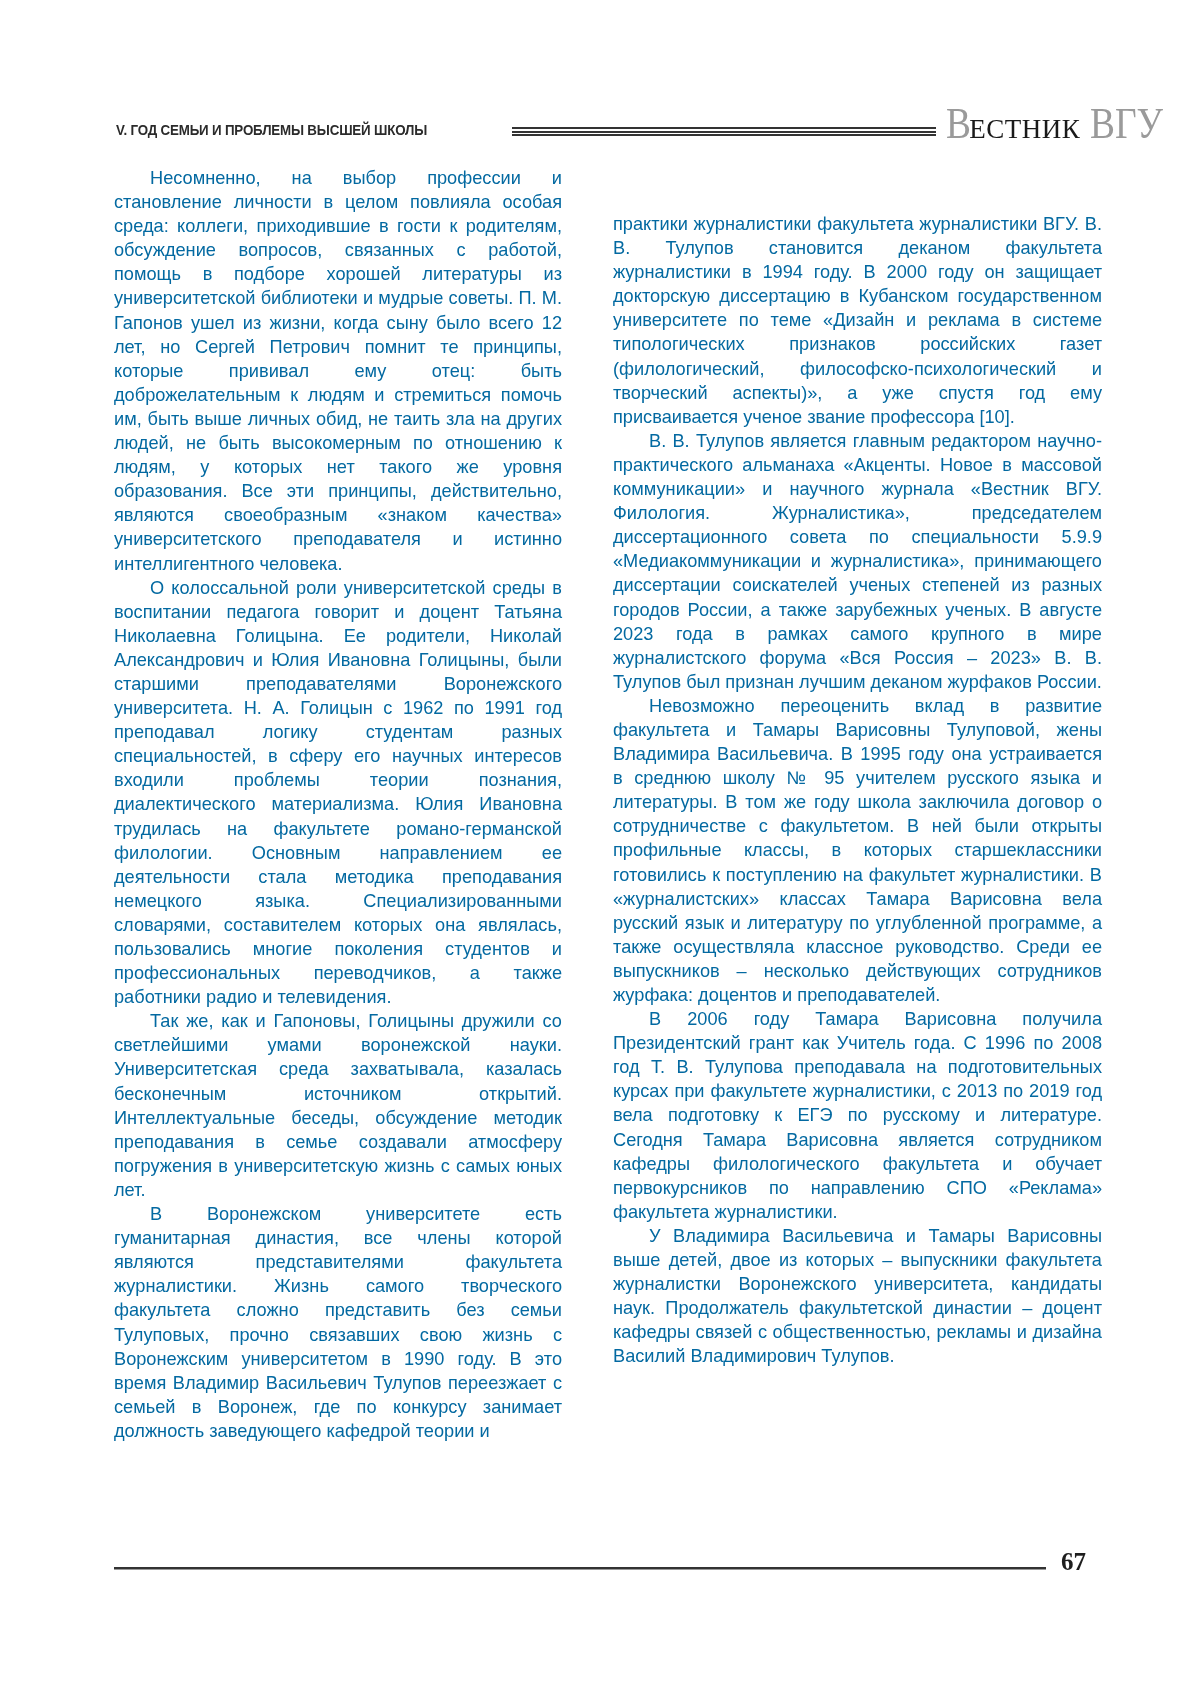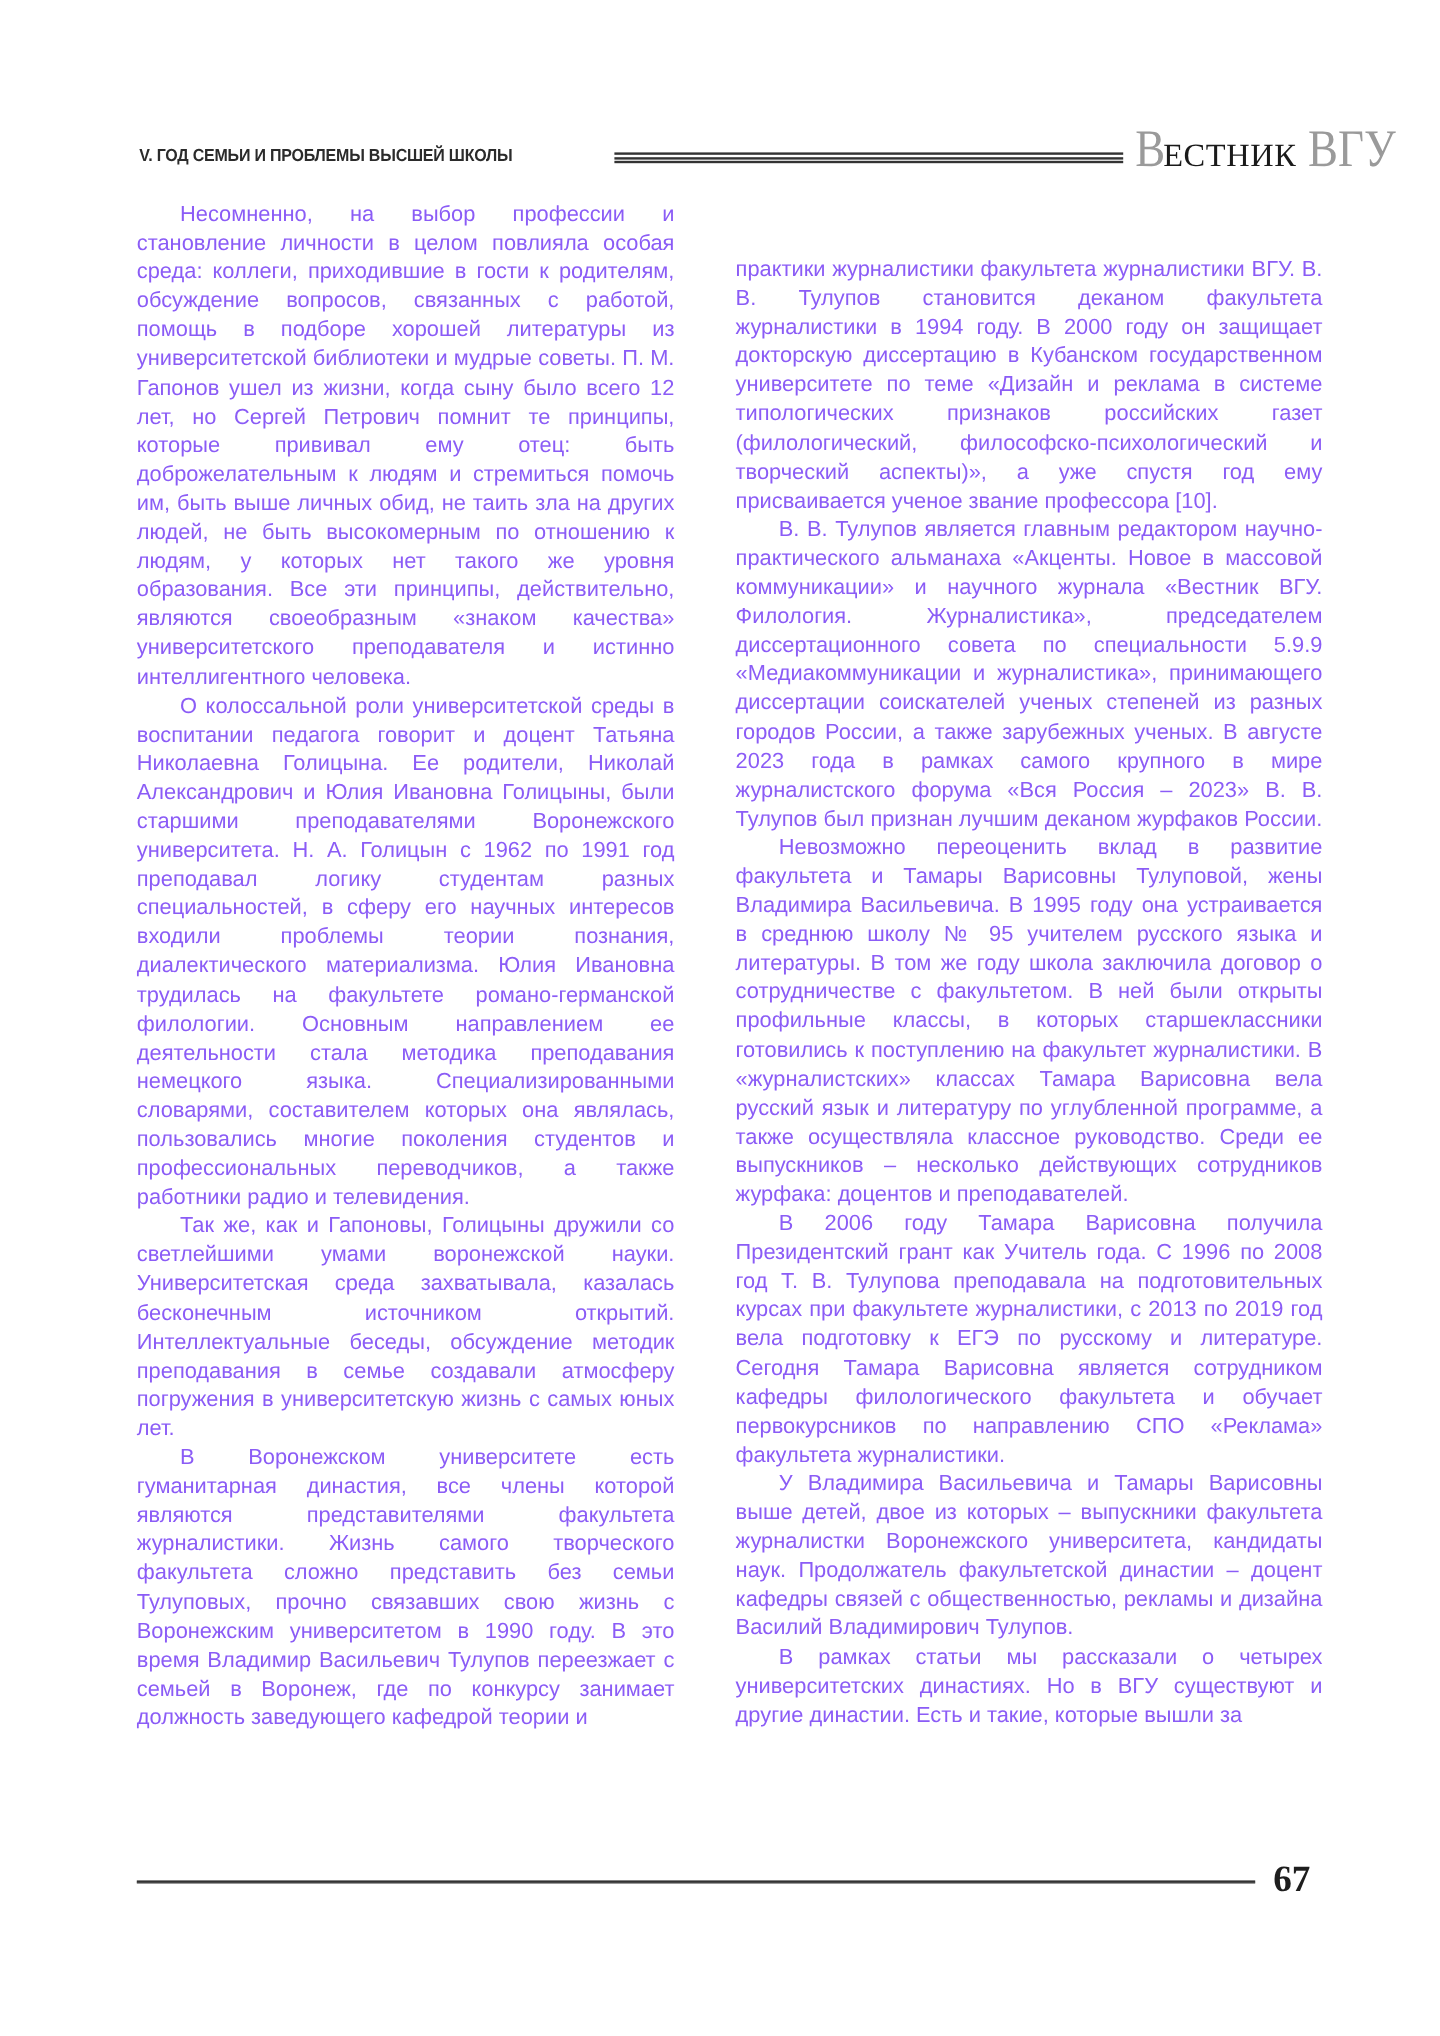--- a/index.html
+++ b/index.html
@@ -5,27 +5,27 @@
     html, body { margin:0; padding:0; background:#ffffff; }
     body { width:1200px; height:1697px; position:relative; overflow:hidden; color:#2a2a2a; }
     .header { position:absolute; left:116px; top:106px; width:1000px; height:40px; }
     .section-title { position:absolute; left:0; top:16px; font-family:"Liberation Sans", sans-serif; font-weight:bold; font-size:14.5px; letter-spacing:-0.2px; color:#2b2b2b; white-space:nowrap; transform:scaleX(0.92); transform-origin:left; }
     .header-rule { position:absolute; left:396px; top:21px; width:424px; height:9px; border-top:2px solid #333; border-bottom:2px solid #333; box-sizing:border-box; }
     .header-rule::after { content:""; position:absolute; left:0; right:0; top:1.5px; height:2px; background:#333; }
     .logo { position:absolute; left:830px; top:-8px; font-family:"Liberation Serif", serif; font-weight:normal; white-space:nowrap; }
     .logo .big { font-size:44px; color:#9a9a9a; transform:scaleX(0.85); display:inline-block; transform-origin:left; }
     .logo .small { font-size:27px; color:#1a1a1a; letter-spacing:0.5px; margin-left:-6px; }
     .logo .vgu { font-size:44px; color:#9a9a9a; margin-left:10px; display:inline-block; transform:scaleX(0.85); transform-origin:left; }
-    .column { position:absolute; top:166px; font-family:"Liberation Sans", sans-serif; font-size:18.2px; line-height:24.1px; text-align:justify; color:#8b5cf6; }
+    .column { position:absolute; top:166px; font-family:"Liberation Sans", sans-serif; font-size:18.2px; line-height:24.1px; text-align:justify; color:#0369a1; }
     .col-left { left:114px; width:448px; }
     .col-right { left:613px; width:489px;margin-top:46px; }
     .column p { margin:0; text-indent:36px; }
     .column p.cont { text-indent:0; }
     .footer-rule { position:absolute; left:114px; top:1567px; width:932px; height:2px; background:#333; box-shadow:0 1px 0 #999; }
-    .page-number { position:absolute; left:1061px; top:1548px; font-family:"Liberation Serif", serif; font-weight:bold; font-size:31px; color:#1e1e1e; }
+    .page-number { position:absolute; left:1061px; top:1548px; font-family:"Liberation Serif", serif; font-weight:bold; font-size:25px; color:#1e1e1e; }
   </style>
 </head>
 <body>
 
 <div class="header">
   <div class="section-title">V. ГОД СЕМЬИ И ПРОБЛЕМЫ ВЫСШЕЙ ШКОЛЫ</div>
   <div class="header-rule"></div>
   <div class="logo">
     <span class="big">В</span><span class="small">ЕСТНИК</span><span class="vgu">ВГУ</span>
   </div>
@@ -37,17 +37,16 @@
   <p>Так же, как и Гапоновы, Голицыны дружили со светлейшими умами воронежской науки. Университетская среда захватывала, казалась бесконечным источником открытий. Интеллектуальные беседы, обсуждение методик преподавания в семье создавали атмосферу погружения в университетскую жизнь с самых юных лет.</p>
   <p>В Воронежском университете есть гуманитарная династия, все члены которой являются представителями факультета журналистики. Жизнь самого творческого факультета сложно представить без семьи Тулуповых, прочно связавших свою жизнь с Воронежским университетом в 1990 году. В это время Владимир Васильевич Тулупов переезжает с семьей в Воронеж, где по конкурсу занимает должность заведующего кафедрой теории и</p>
 </div>
 
 <div class="column col-right">
   <p class="cont">практики журналистики факультета журналистики ВГУ. В. В. Тулупов становится деканом факультета журналистики в 1994 году. В 2000 году он защищает докторскую диссертацию в Кубанском государственном университете по теме «Дизайн и реклама в системе типологических признаков российских газет (филологический, философско-психологический и творческий аспекты)», а уже спустя год ему присваивается ученое звание профессора [10].</p>
   <p>В. В. Тулупов является главным редактором научно-практического альманаха «Акценты. Новое в массовой коммуникации» и научного журнала «Вестник ВГУ. Филология. Журналистика», председателем диссертационного совета по специальности 5.9.9 «Медиакоммуникации и журналистика», принимающего диссертации соискателей ученых степеней из разных городов России, а также зарубежных ученых. В августе 2023 года в рамках самого крупного в мире журналистского форума «Вся Россия – 2023» В. В. Тулупов был признан лучшим деканом журфаков России.</p>
   <p>Невозможно переоценить вклад в развитие факультета и Тамары Варисовны Тулуповой, жены Владимира Васильевича. В 1995 году она устраивается в среднюю школу № 95 учителем русского языка и литературы. В том же году школа заключила договор о сотрудничестве с факультетом. В ней были открыты профильные классы, в которых старшеклассники готовились к поступлению на факультет журналистики. В «журналистских» классах Тамара Варисовна вела русский язык и литературу по углубленной программе, а также осуществляла классное руководство. Среди ее выпускников – несколько действующих сотрудников журфака: доцентов и преподавателей.</p>
   <p>В 2006 году Тамара Варисовна получила Президентский грант как Учитель года. С 1996 по 2008 год Т. В. Тулупова преподавала на подготовительных курсах при факультете журналистики, с 2013 по 2019 год вела подготовку к ЕГЭ по русскому и литературе. Сегодня Тамара Варисовна является сотрудником кафедры филологического факультета и обучает первокурсников по направлению СПО «Реклама» факультета журналистики.</p>
   <p>У Владимира Васильевича и Тамары Варисовны выше детей, двое из которых – выпускники факультета журналистки Воронежского университета, кандидаты наук. Продолжатель факультетской династии – доцент кафедры связей с общественностью, рекламы и дизайна Василий Владимирович Тулупов.</p>
-  <p>В рамках статьи мы рассказали о четырех университетских династиях. Но в ВГУ существуют и другие династии. Есть и такие, которые вышли за</p>
 </div>
 
 <div class="footer-rule"></div>
 <div class="page-number">67</div>
 
 </body></html>

